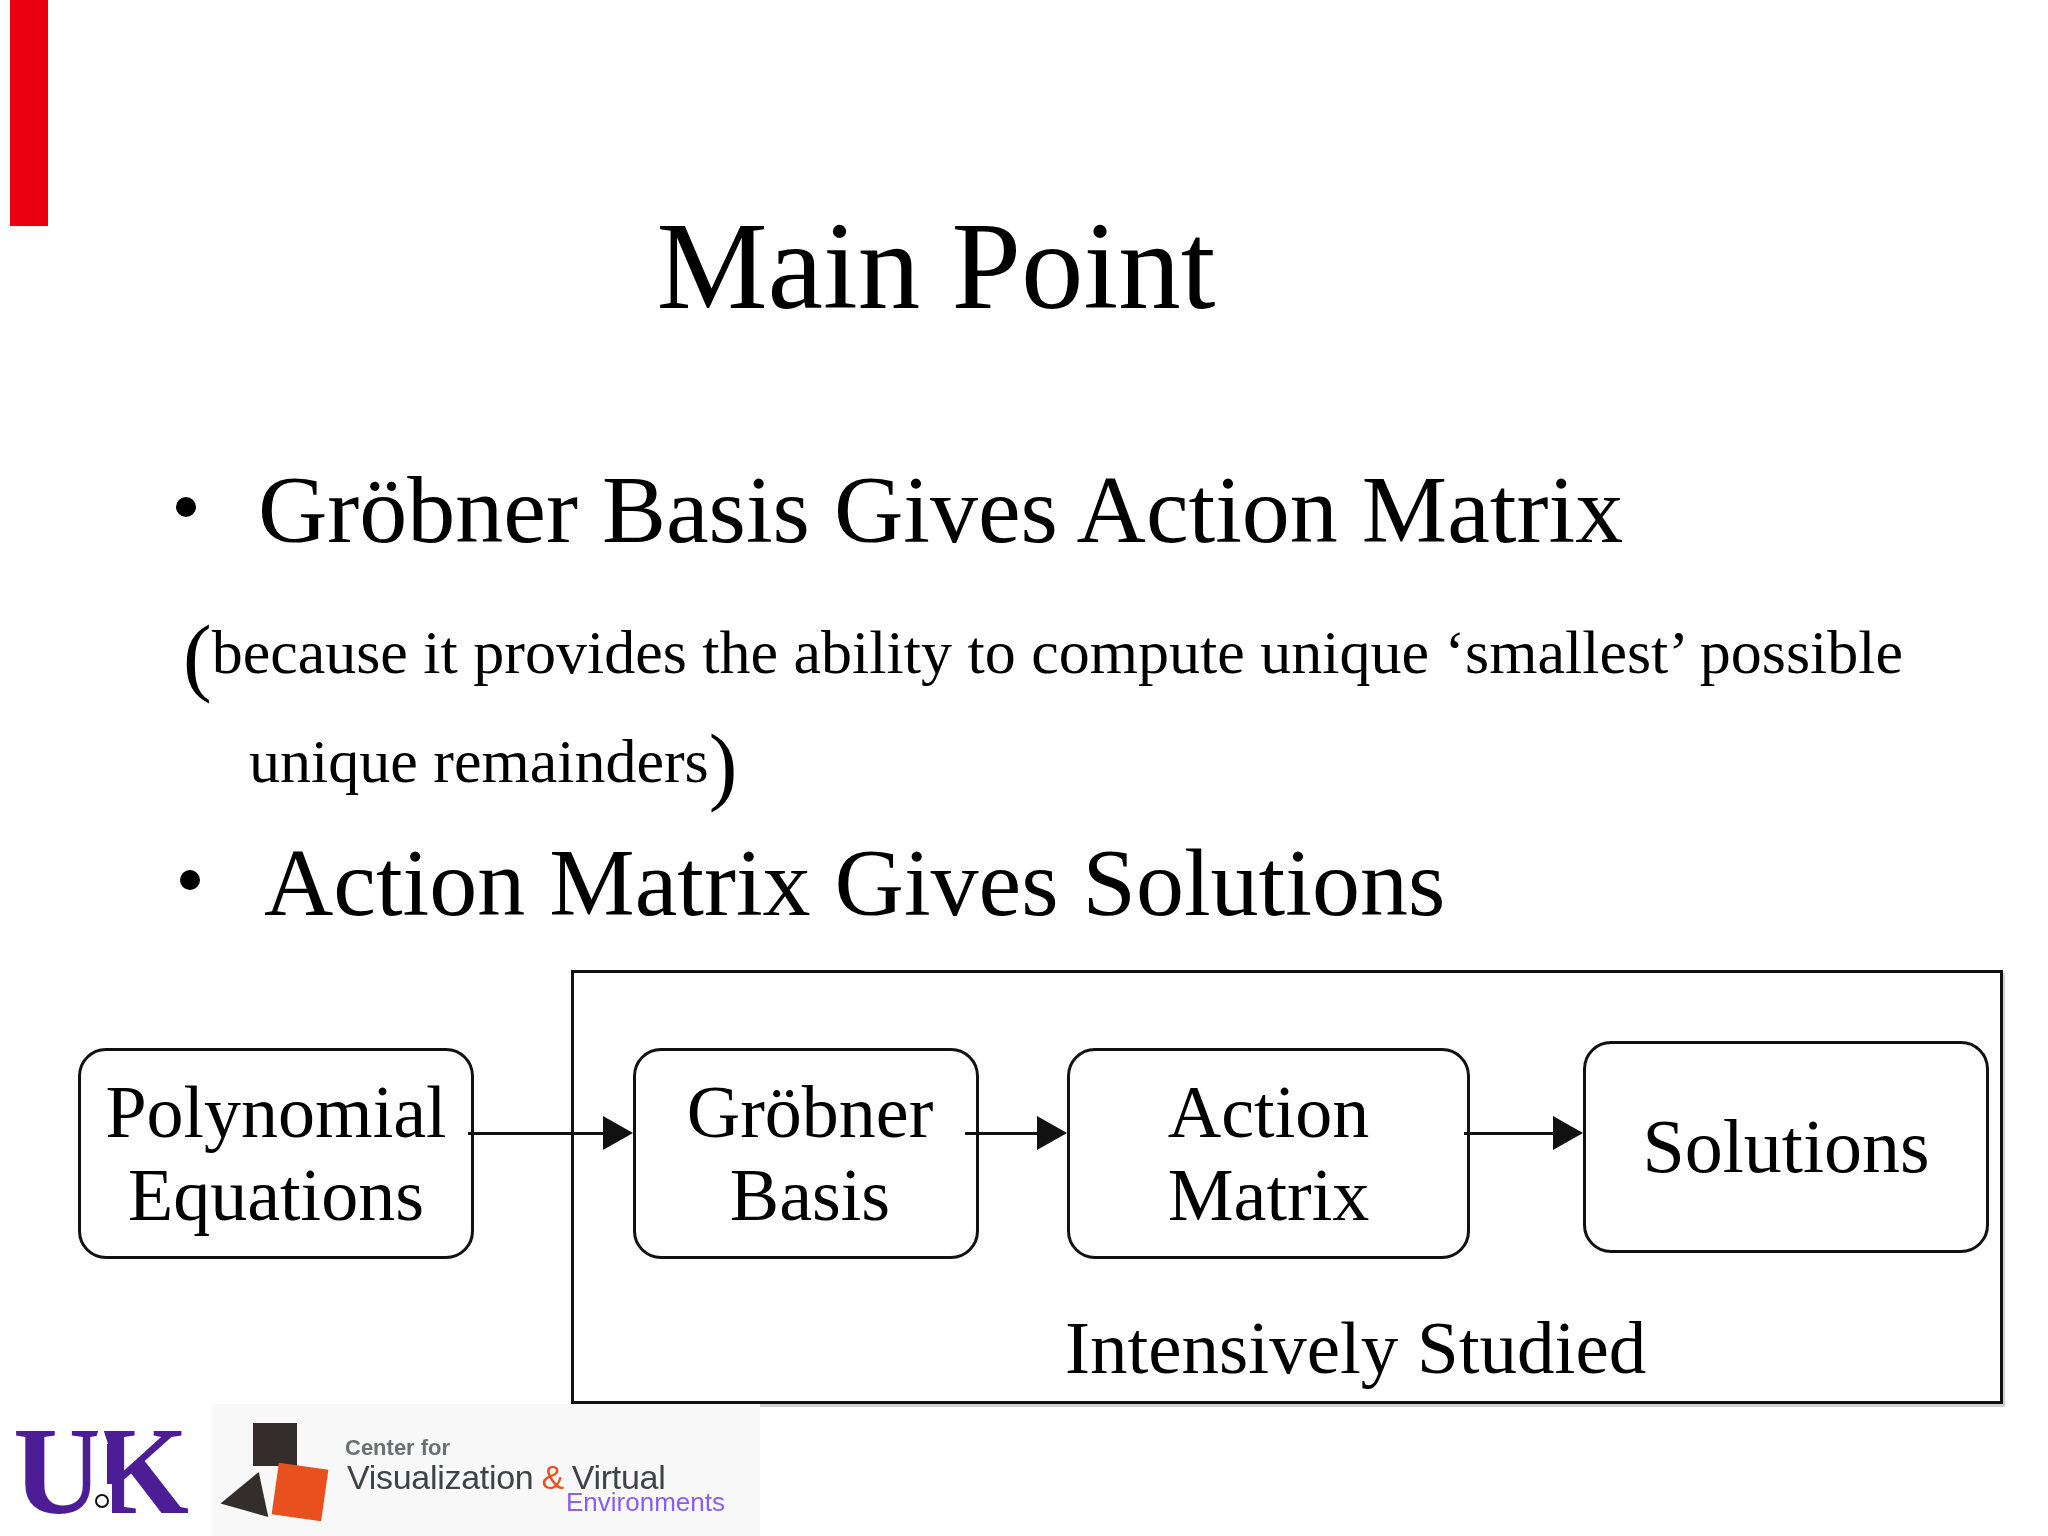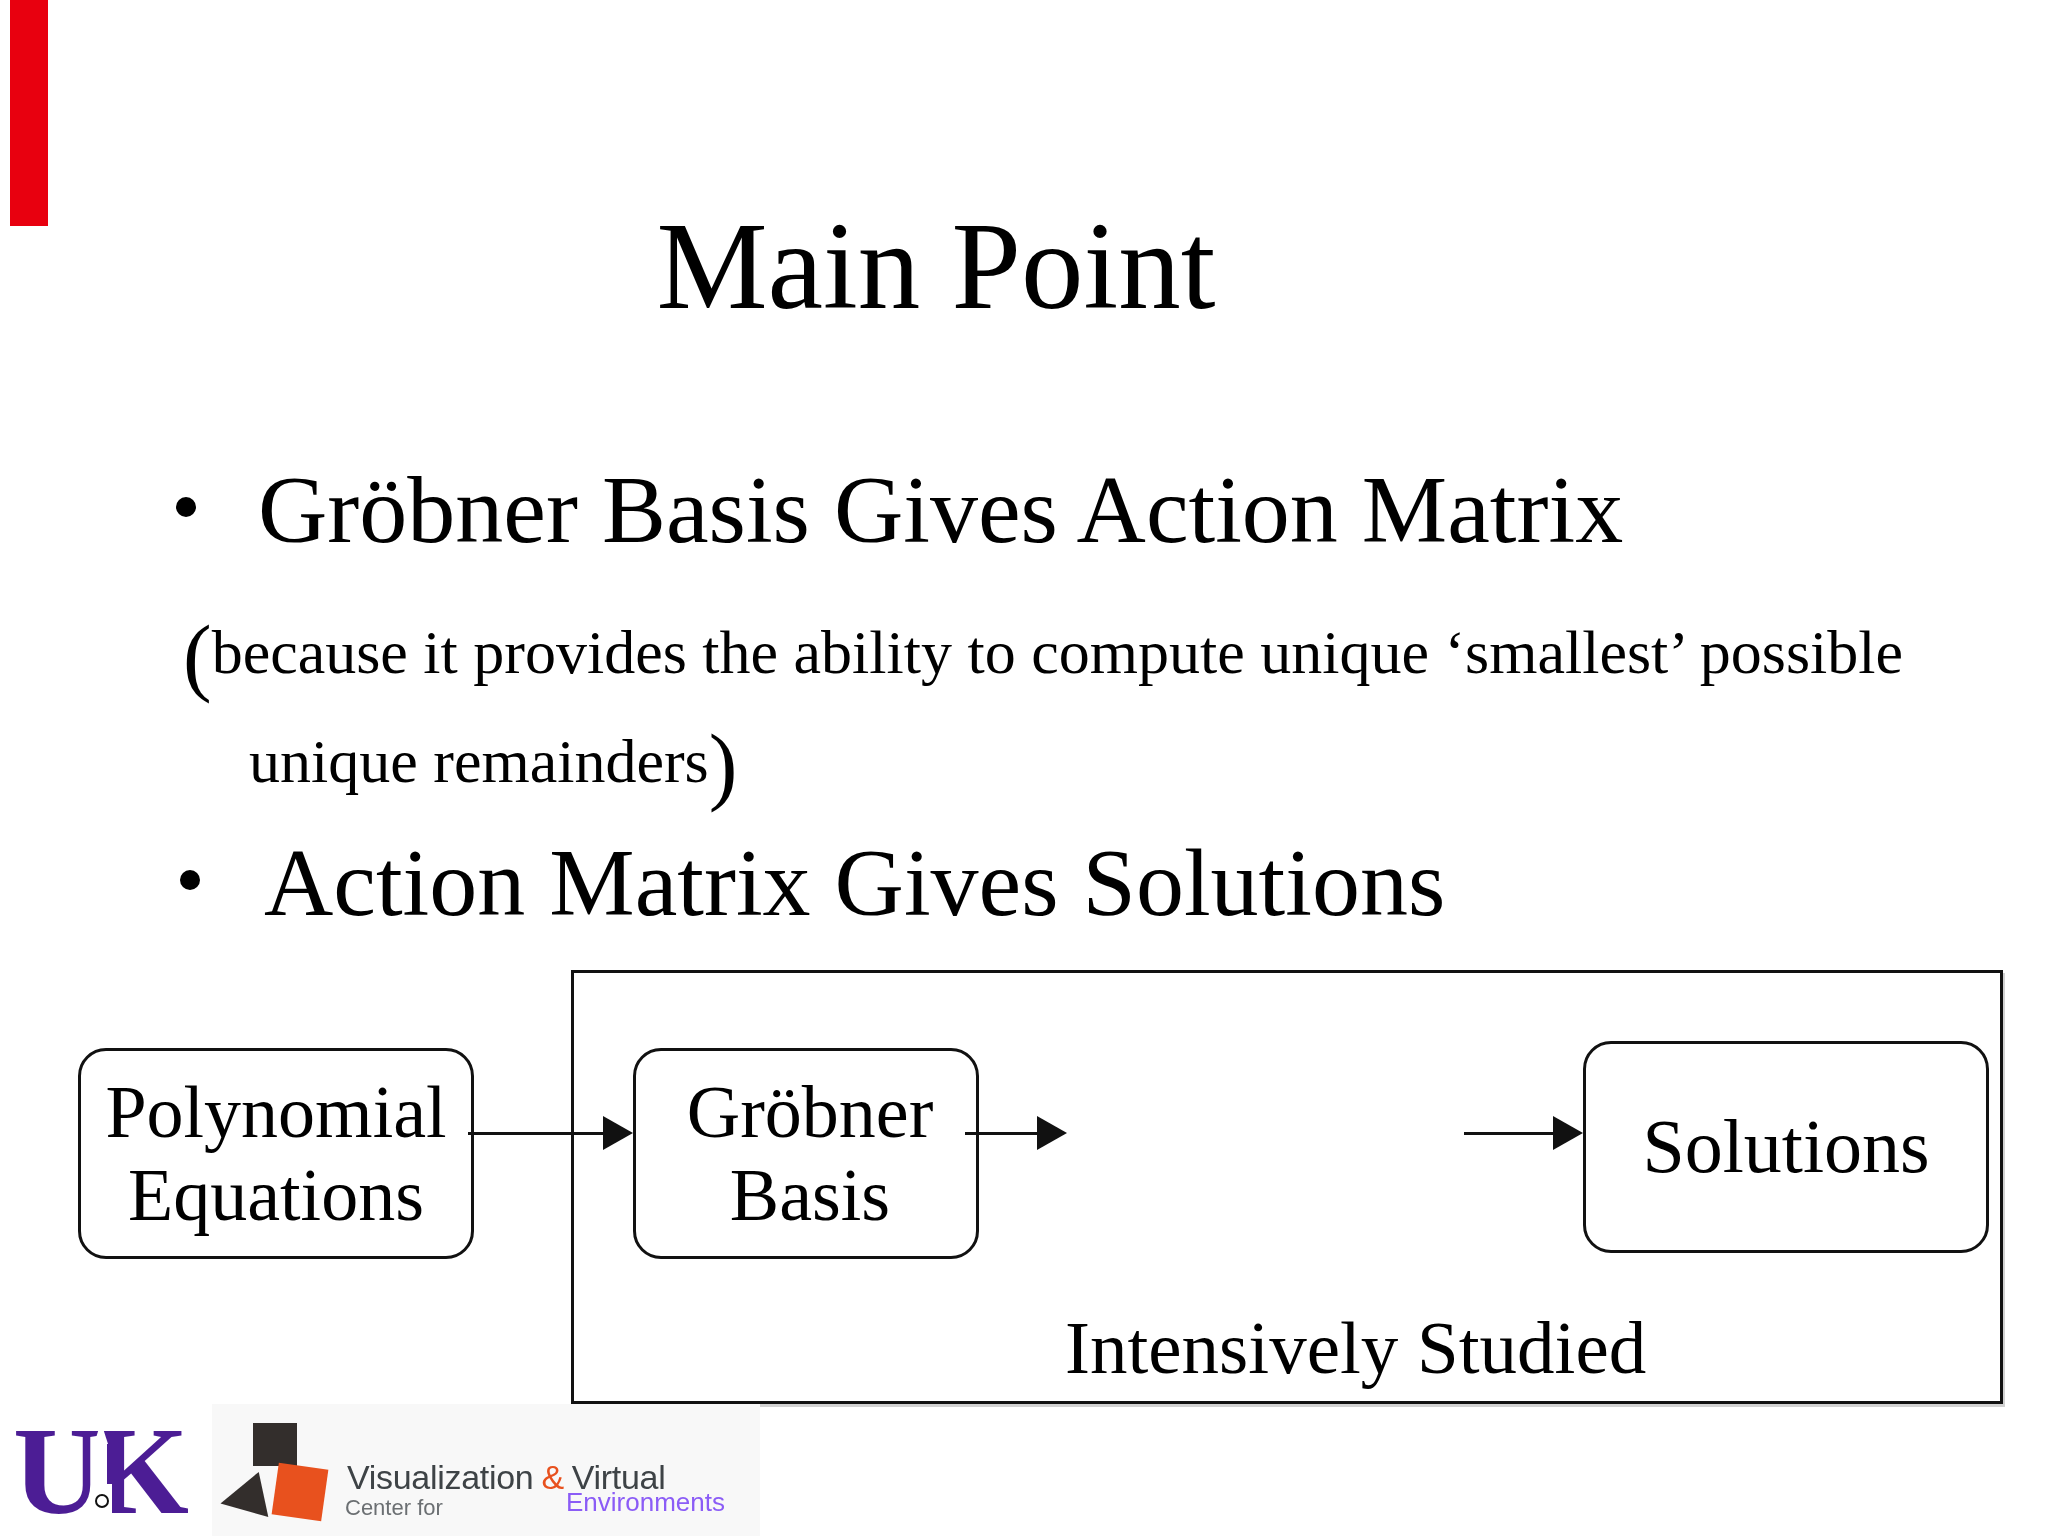--- a/index.html
+++ b/index.html
@@ -84,21 +84,21 @@
   .tower-clock{position:absolute;left:82px;top:72px;width:10px;height:10px;
     border-radius:50%;border:2px solid #111;background:#fff;}
 
   .sq-dark{left:253px;top:1423px;width:44px;height:43px;background:#332e2c;}
   .sq-orange{left:275px;top:1466px;width:50px;height:52px;background:#e8511e;transform:rotate(8deg);}
   .tri-dark{left:220px;top:1476px;width:0;height:0;
     border-top:23px solid transparent;border-bottom:23px solid transparent;
     border-right:44px solid #332e2c;transform:rotate(-12deg);}
 
   .cvve-text{font-family:"Liberation Sans","DejaVu Sans",sans-serif;white-space:nowrap;line-height:1;}
-  .cvve-line1{left:345px;top:1497px;font-size:22px;color:#6b6f72;}
+  .cvve-line1{left:345px;top:1437px;font-size:22px;color:#6b6f72;font-weight:bold;}
   .cvve-line2{left:347px;top:1460px;font-size:34px;color:#3e4346;letter-spacing:-0.3px;}
   .cvve-amp{color:#e8511e;margin:0 8px;}
   .cvve-line3{left:566px;top:1489px;font-size:26px;color:#8b5cf6;}
 </style>
 </head>
 <body>
 
 <div class="slide">
 
   <div class="abs red-bar"></div>
@@ -116,20 +116,24 @@
 
   <div class="abs flow-container"></div>
 
   <div class="abs node node-poly">
     <span>Polynomial</span>
     <span>Equations</span>
   </div>
   <div class="abs node node-grob">
     <span>Gröbner</span>
     <span>Basis</span>
+  </div>
+  <div class="abs node node-act">
+    <span>Action</span>
+    <span>Matrix</span>
   </div>
   <div class="abs node node-sol">
     <span>Solutions</span>
   </div>
 
   <div class="abs arrow-line arrow-line-1"></div>
   <div class="abs arrow-head arrow-head-1"></div>
   <div class="abs arrow-line arrow-line-2"></div>
   <div class="abs arrow-head arrow-head-2"></div>
   <div class="abs arrow-line arrow-line-3"></div>

